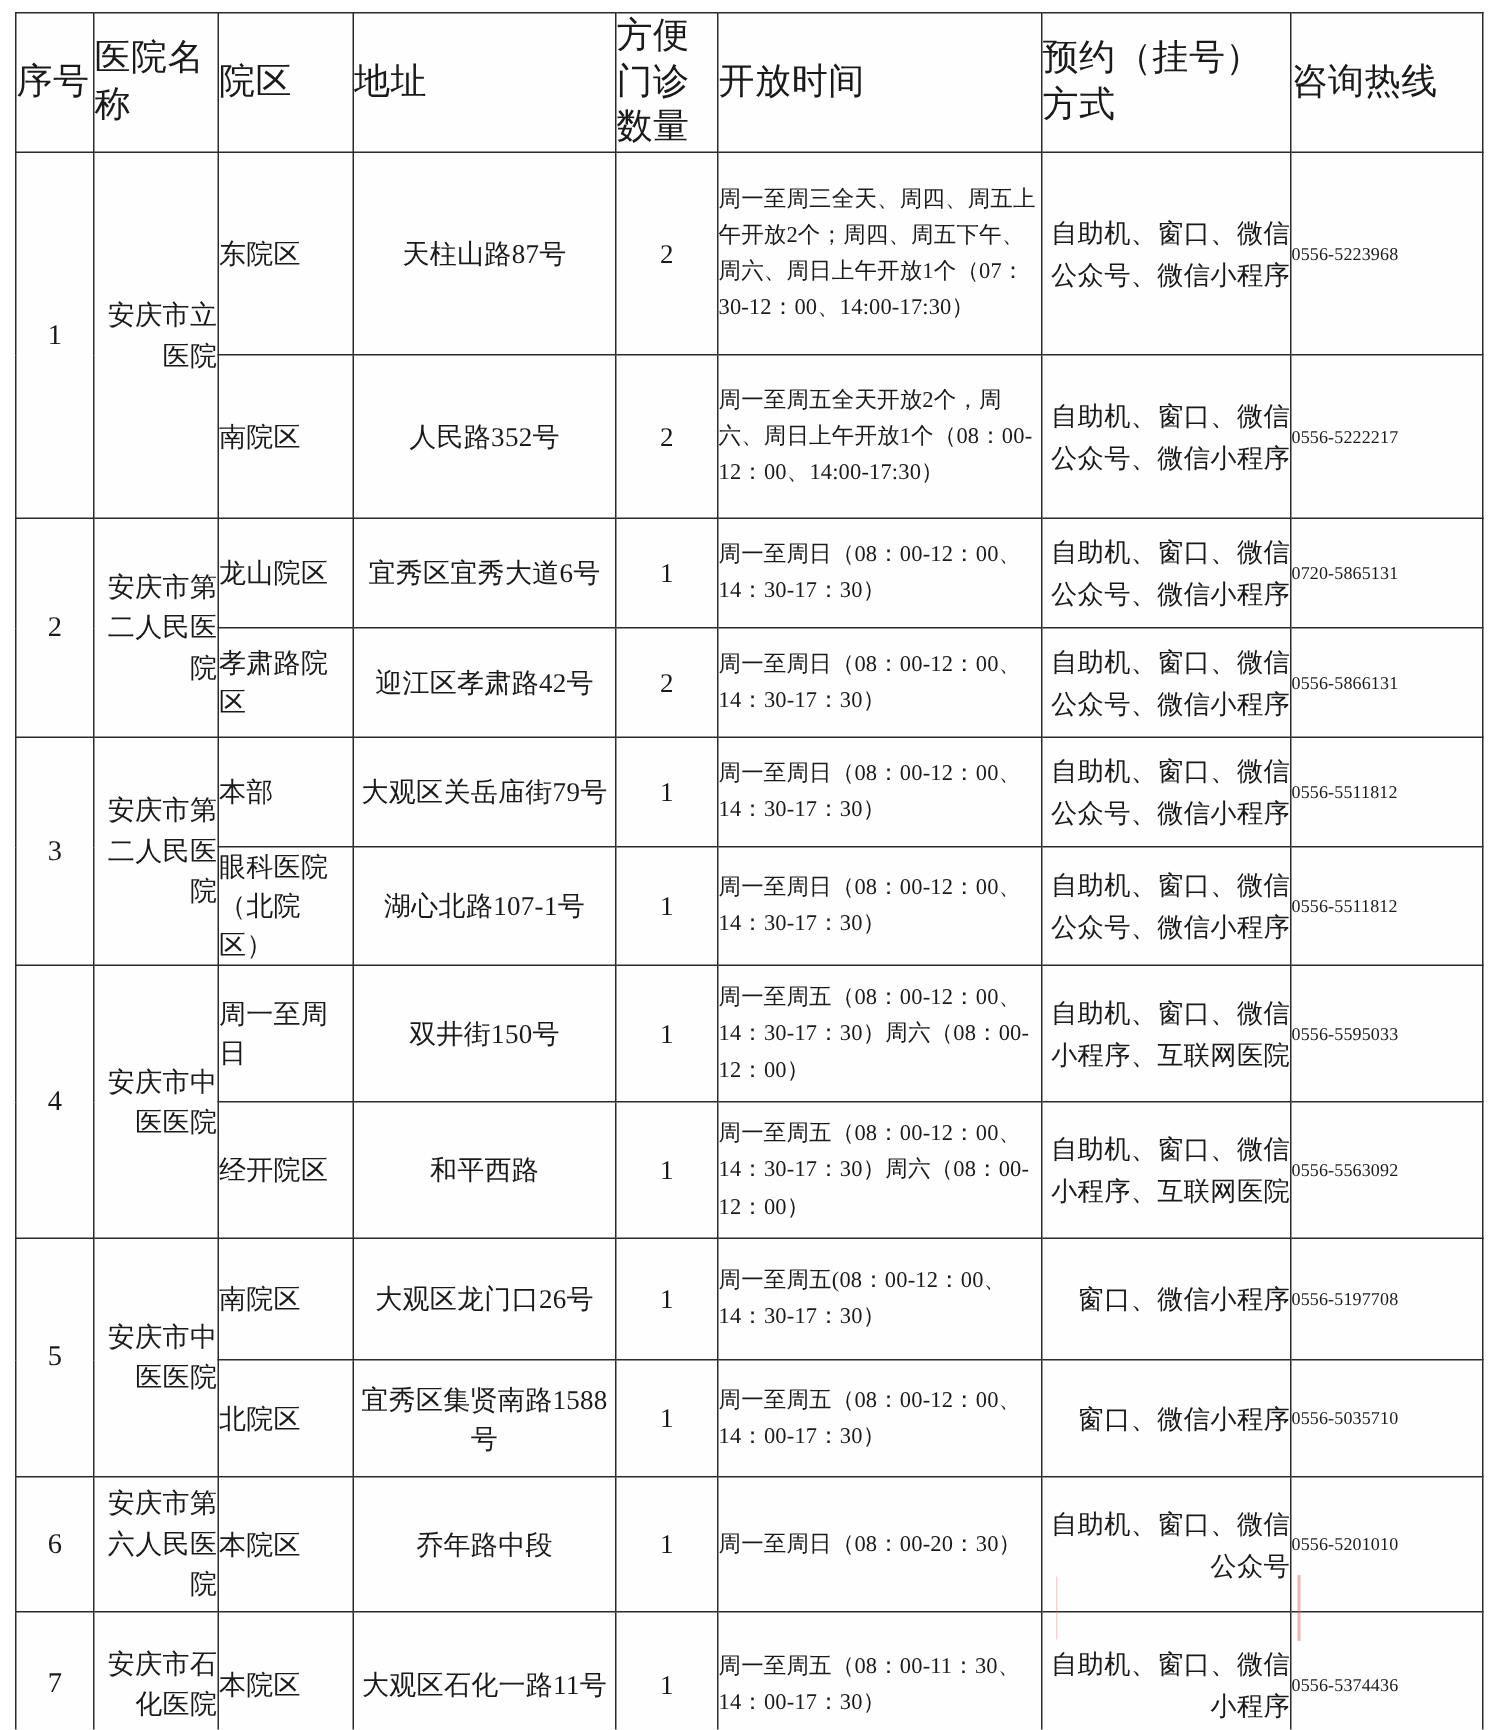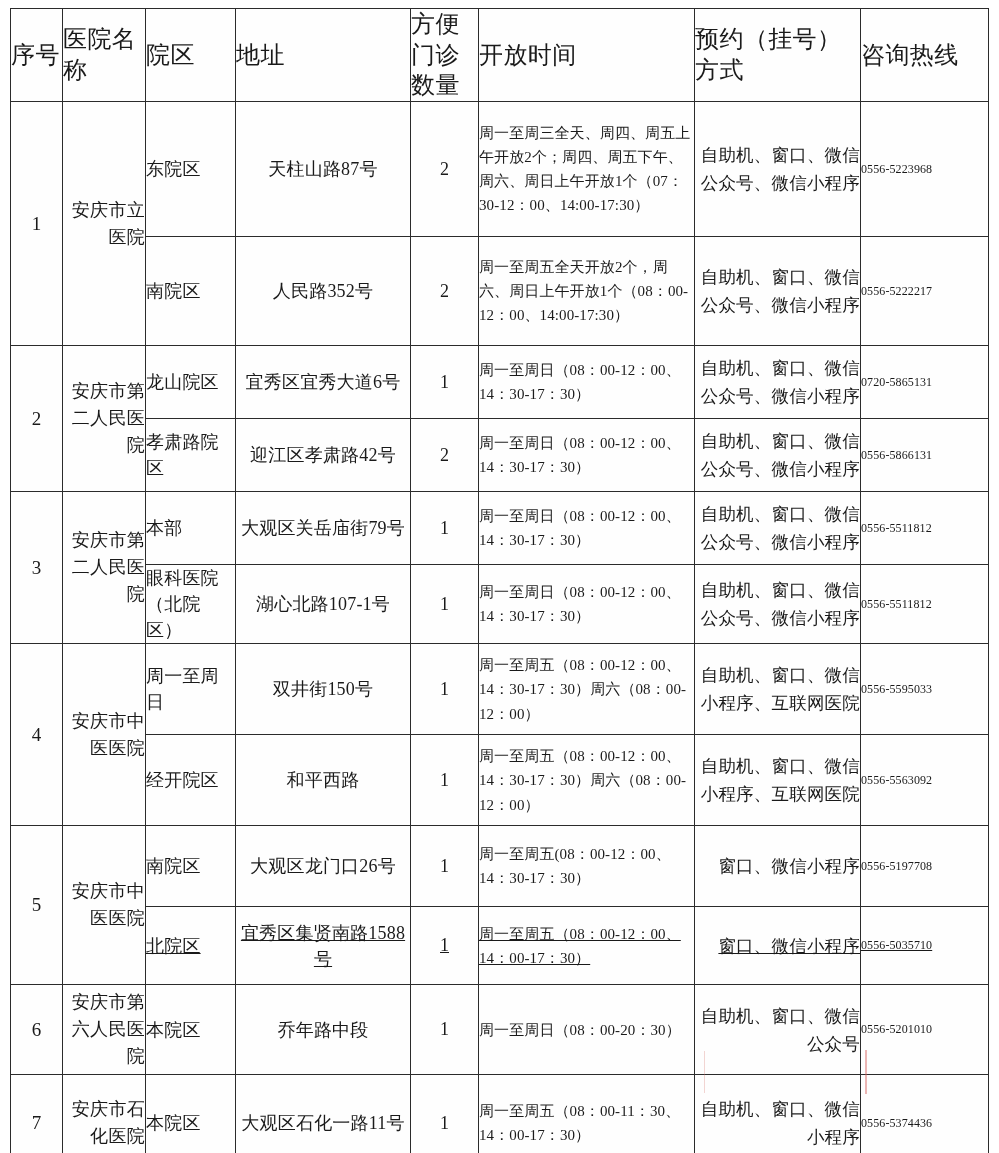--- a/index.html
+++ b/index.html
@@ -236,21 +236,21 @@
         <tr style="height: 81px;">
           <td class="c-idx" rowspan="2">5</td>
           <td class="c-hosp" rowspan="2">安庆市中医医院</td>
           <td class="c-cam">南院区</td>
           <td class="c-addr-cell">大观区龙门口26号</td>
           <td class="c-num">1</td>
           <td class="c-hours-cell">周一至周五(08：00-12：00、14：30-17：30）</td>
           <td class="c-book">窗口、微信小程序</td>
           <td class="c-tel">0556-5197708</td>
         </tr>
-        <tr style="height: 78px; text-decoration: underline;">
+        <tr style="height: 78px;">
           <td class="c-cam">北院区</td>
           <td class="c-addr-cell">宜秀区集贤南路1588号</td>
           <td class="c-num">1</td>
           <td class="c-hours-cell">周一至周五（08：00-12：00、14：00-17：30）</td>
           <td class="c-book">窗口、微信小程序</td>
           <td class="c-tel">0556-5035710</td>
         </tr>
         <tr style="height: 90px;">
           <td class="c-idx" rowspan="1">6</td>
           <td class="c-hosp" rowspan="1">安庆市第六人民医院</td>

